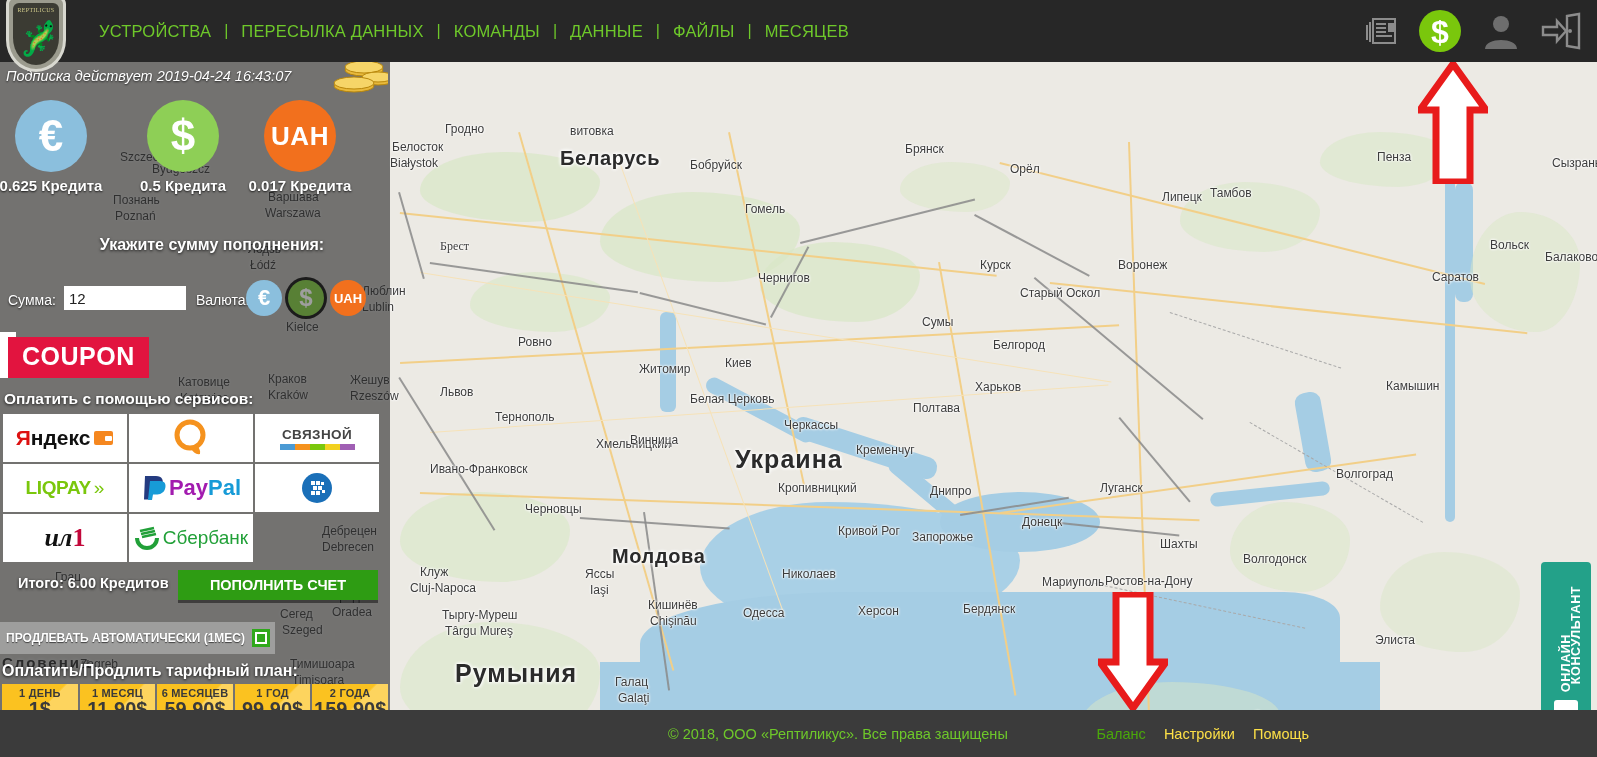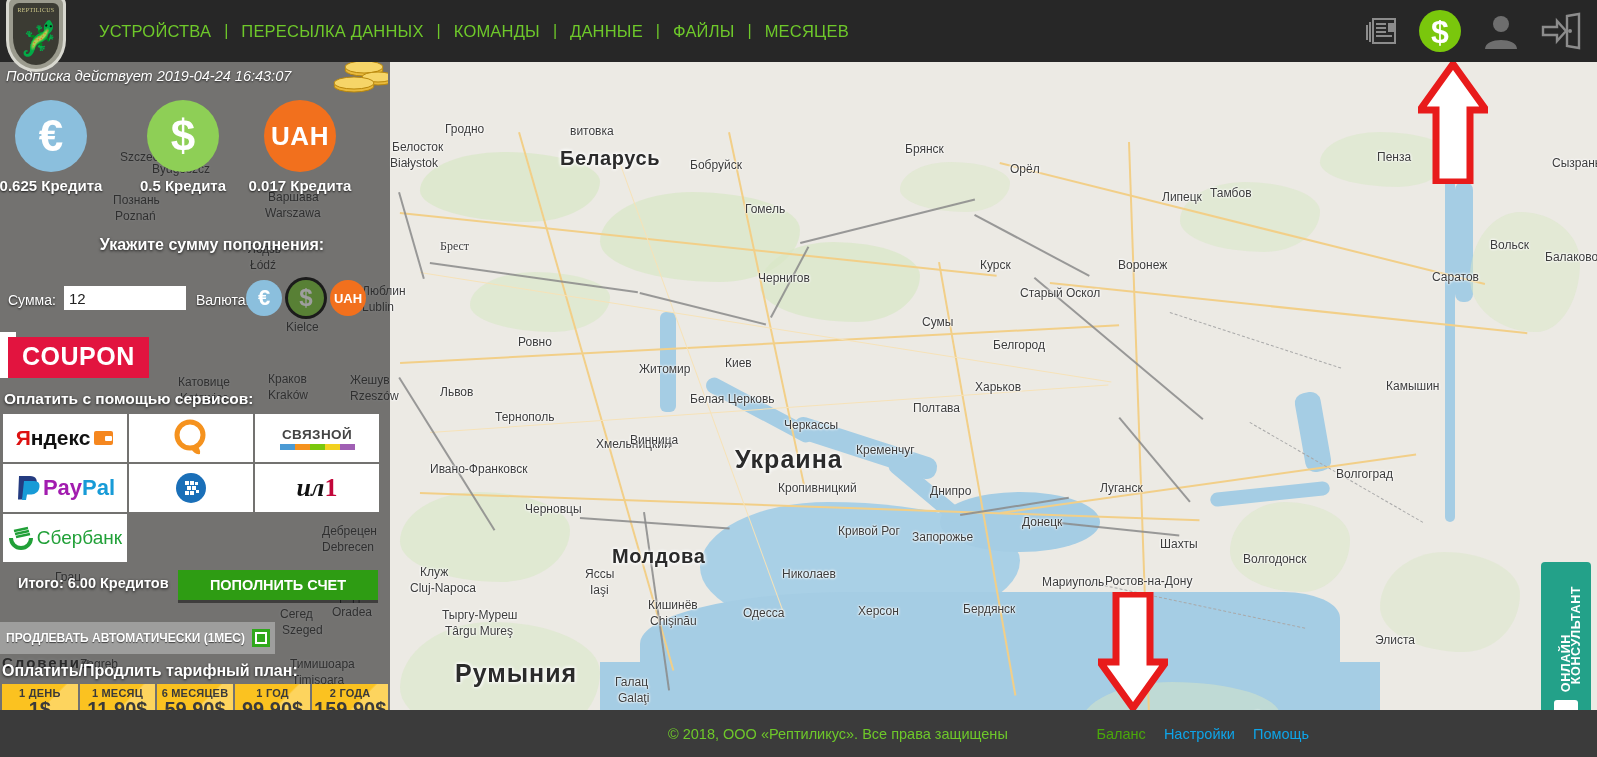--- a/index.html
+++ b/index.html
@@ -136,21 +136,21 @@
   #fee-note { position: absolute; left: 0; top: 683px; width: 390px; height: 19px;
               background: rgba(70,90,110,.62); color: #f5c21b; font-size: 10.5px;
               font-style: italic; font-weight: bold; display: flex; align-items: center;
               padding-left: 5px; white-space: nowrap; }
 
   
   #footer { position: absolute; left: 0; bottom: 0; width: 1597px; height: 47px;
             background: #3b3b3b; z-index: 60; display: flex; align-items: center; }
   #copyright { position: absolute; left: 668px; font-size: 14.5px; color: #6ec82a; white-space: nowrap; }
   #footlinks { position: absolute; right: 288px; display: flex; gap: 18px; }
-  .footlink { font-size: 14.5px; color: #0ea5e9; text-decoration: none; cursor: pointer; white-space: nowrap; }
+  .footlink { font-size: 14.5px; color: #fde047; text-decoration: none; cursor: pointer; white-space: nowrap; }
   .footlink.active { color: #4aa80a; }
 
   
   .arrow { position: absolute; z-index: 55; }
 
   
   #consultant { position: absolute; right: 6px; top: 562px; width: 50px; height: 170px;
                 background: #23a189; z-index: 58; border-radius: 4px 4px 0 0; cursor: pointer;
                 display: flex; flex-direction: column; align-items: center; justify-content: flex-end;
                 padding-bottom: 10px; }
@@ -461,20 +461,24 @@
         <span style="font-size:13.5px;font-weight:bold;color:#444;letter-spacing:.4px;">СВЯЗНОЙ</span>
         <span style="display:flex;">
           <i style="width:15px;height:6px;background:#4b9ad4;display:block"></i>
           <i style="width:15px;height:6px;background:#f5921e;display:block"></i>
           <i style="width:15px;height:6px;background:#7ac70c;display:block"></i>
           <i style="width:15px;height:6px;background:#f2d11f;display:block"></i>
           <i style="width:15px;height:6px;background:#a05fb4;display:block"></i>
         </span>
       </div>
       <div class="svc">
+        <span style="font-size:19px;font-weight:bold;color:#7ac70c;letter-spacing:-.4px;">LIQPAY</span>
+        <span style="font-size:19px;color:#7ac70c;margin-left:3px;">»</span>
+      </div>
+      <div class="svc">
         <svg width="26" height="28" viewBox="0 0 26 28" style="margin-right:2px">
           <path d="M4 2 h11 c6 0 8 4 6 9 c-1.6 4 -5 5.5 -9 5.5 h-3 l-1.4 9 H3 Z" fill="#243b80"></path>
           <path d="M9 7 h10 c5 0 6.5 3.6 5 8 c-1.5 4.2 -5 5.6 -9 5.6 h-3 L11 26 H7 Z" fill="#179bd7"></path>
         </svg>
         <span style="font-size:22px;font-weight:bold;font-family:'Liberation Sans',sans-serif;"><span style="color:#a21caf">Pay</span><span style="color:#179bd7">Pal</span></span>
       </div>
       <div class="svc">
         <svg width="34" height="34" viewBox="0 0 34 34">
             <circle cx="17" cy="17" r="15" fill="#1a6fb8"></circle>
           <g fill="#fff">

